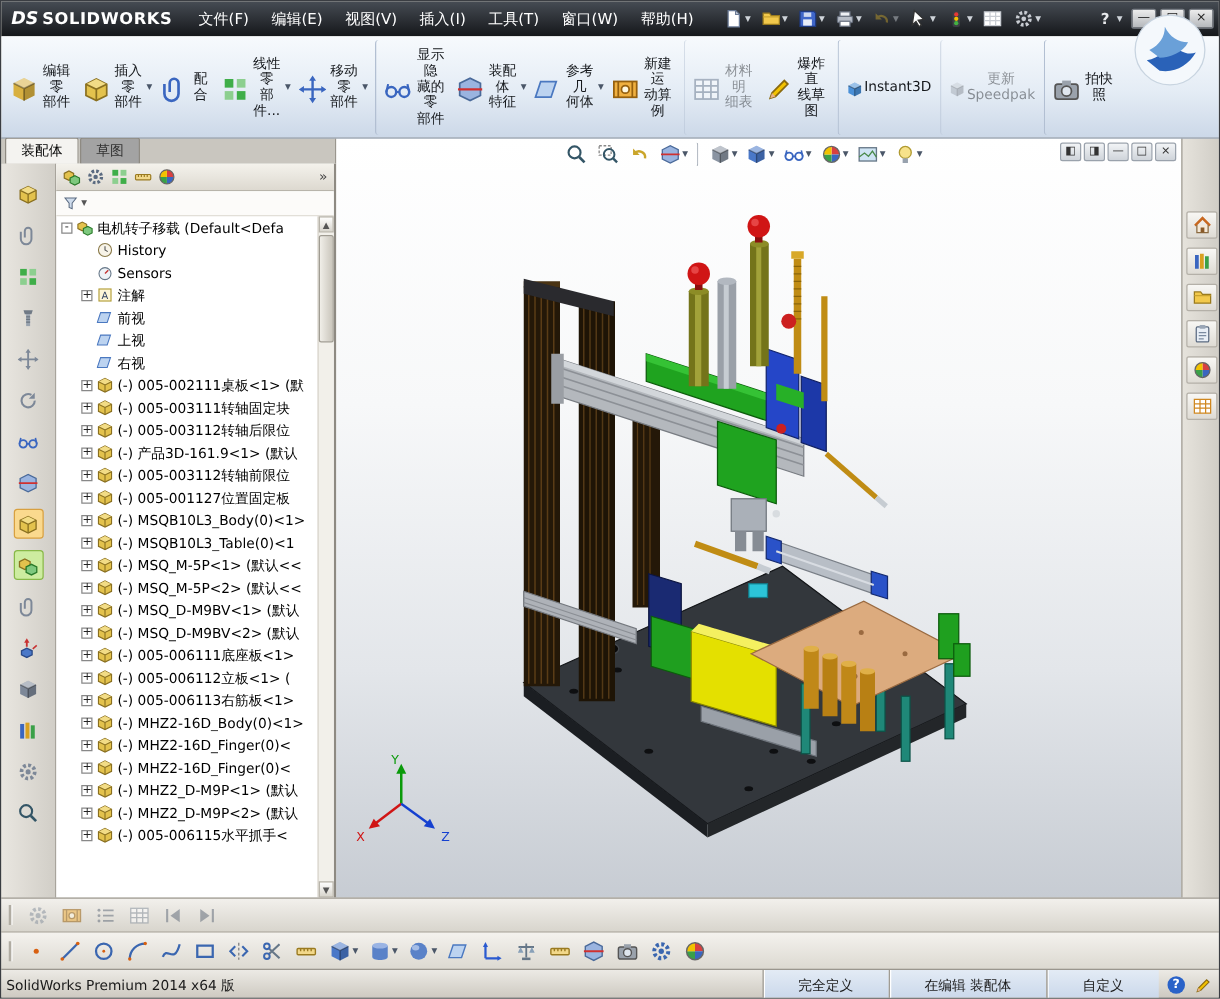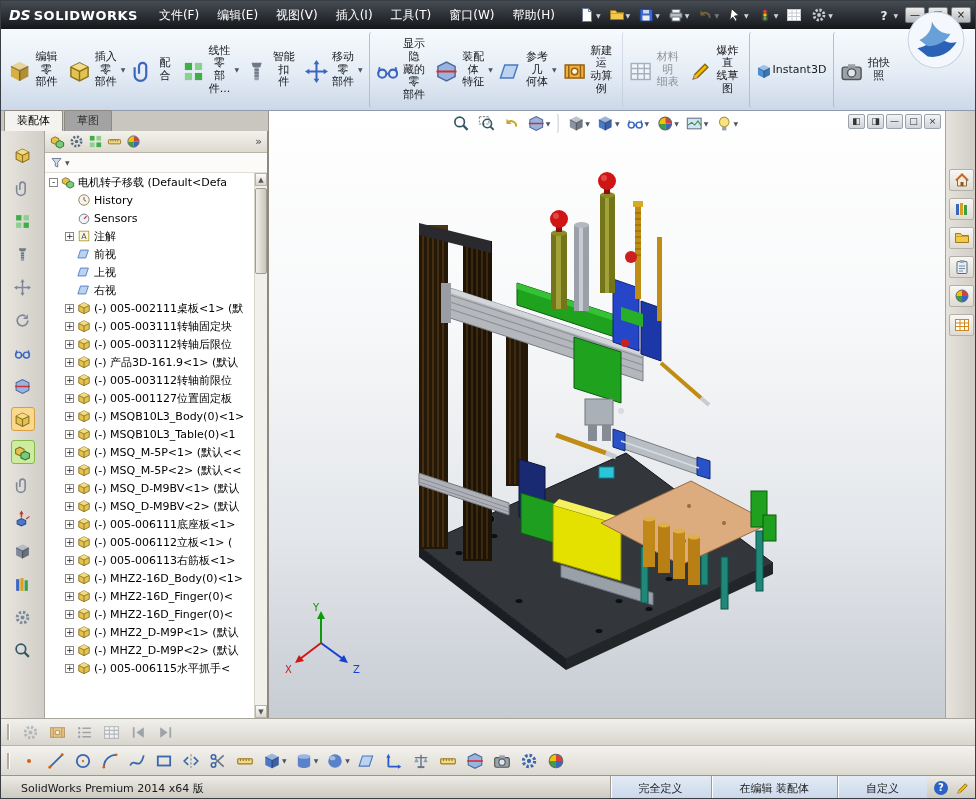--- a/index.html
+++ b/index.html
@@ -76,21 +76,21 @@
 .toolbar1{position:absolute;left:0;top:717px;width:976px;height:27px;background:linear-gradient(#f2f0ec,#d8d5cd);border-top:1px solid #a8a49c;display:flex;align-items:center;padding-left:6px;gap:5px}
 .grip{width:3px;height:16px;border-left:2px solid #b0aca2;border-right:1px solid #fff;margin-right:4px}
 .t1btn{width:22px;height:22px;display:flex;align-items:center;justify-content:center;opacity:.55}
 .t1btn .i{width:17px;height:17px}
 .toolbar2{position:absolute;left:0;top:744px;width:976px;height:30px;background:linear-gradient(#f4f2ee,#dcd9d1);border-top:1px solid #b8b4aa;display:flex;align-items:center;padding-left:6px;gap:4px}
 .t2btn{display:flex;align-items:center;gap:1px;padding:2px;border-radius:2px}
 .t2btn .i{width:18px;height:18px;color:#3a66b0}
 .t2btn .arr{font-size:6px;color:#4a5668}
 
 .statusbar{position:absolute;left:0;top:774px;width:976px;height:25px;background:linear-gradient(#eceae5,#cbc7be);border-top:1px solid #9a968e;display:flex;align-items:center;font-size:11px;color:#1a1a1a}
-.sb-left{padding-left:20px}
+.sb-left{padding-left:4px}
 .sb-right{margin-left:auto;display:flex;align-items:stretch;height:100%}
 .sb-cell{display:flex;align-items:center;padding:0 28px;border-left:1px solid #a09c94;box-shadow:inset 1px 0 0 #fff;background:linear-gradient(#e3ebf5,#c9d7ea)}
 .sb-help{width:14px;height:14px;border-radius:50%;background:#2a62c8;color:#fff;font-size:10px;font-weight:bold;text-align:center;line-height:14px;margin:0 7px;align-self:center}
 .sb-edit{align-self:center;margin-right:7px;width:15px;height:15px}
 </style>
 </head>
 <body>
 
 <svg class="defs" xmlns="http://www.w3.org/2000/svg">
   <symbol id="g-page" viewBox="0 0 16 16">
@@ -456,28 +456,20 @@
 
       <div class="rbtn">
         <svg class="ri">
           <use href="#g-pattern"></use>
         </svg>
         <span class="rlab">线性零
 部件...</span>
         <span class="rarr">▼</span>
       </div>
 
-      <div class="rbtn">
-        <svg class="ri">
-          <use href="#g-bolt"></use>
-        </svg>
-        <span class="rlab">智能扣
-件</span>
-        <span class="rarr"></span>
-      </div>
 
       <div class="rbtn">
         <svg class="ri" style="color:#3a66c0">
           <use href="#g-move"></use>
         </svg>
         <span class="rlab">移动零
 部件</span>
         <span class="rarr">▼</span>
       </div>
 
@@ -538,20 +530,28 @@
       </div>
 
       <div class="rbtn" data-sep="1">
         <svg class="ri" style="color:#4a90d8">
           <use href="#g-cube"></use>
         </svg>
         <span class="rlab">Instant3D</span>
         <span class="rarr"></span>
       </div>
 
+      <div class="rbtn" data-state="disabled" data-sep="1">
+        <svg class="ri" style="color:#9aa2ac">
+          <use href="#g-cube"></use>
+        </svg>
+        <span class="rlab">更新
+Speedpak</span>
+        <span class="rarr"></span>
+      </div>
 
       <div class="rbtn" data-sep="1">
         <svg class="ri">
           <use href="#g-camera"></use>
         </svg>
         <span class="rlab">拍快照</span>
         <span class="rarr"></span>
       </div>
     </section>
   <svg class="bird" viewBox="0 0 60 60">

